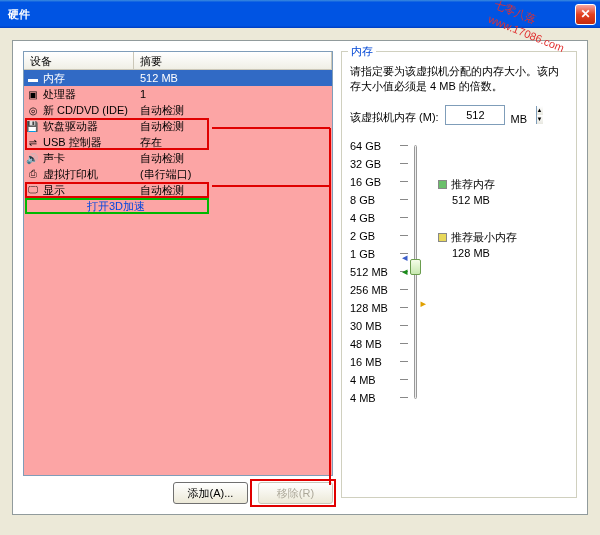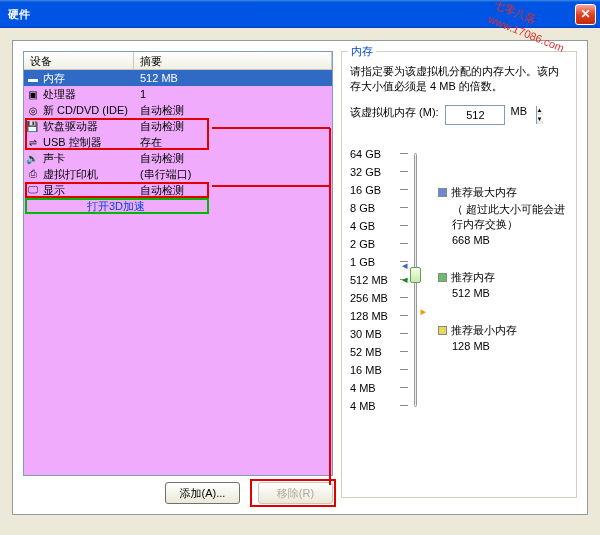--- a/index.html
+++ b/index.html
@@ -3,39 +3,39 @@
 <meta charset="utf-8">
 <style>
 * { margin: 0; padding: 0; box-sizing: border-box; font-family: "Microsoft YaHei", SimSun, Tahoma, sans-serif; font-size: 11px; }
 body { background: #ece9d8; width: 600px; height: 535px; overflow: hidden; }
 .titlebar { height: 28px; background: linear-gradient(to bottom, #3c8cde 0%, #0054e3 8%, #0054e3 92%, #003dc0 100%); display: flex; align-items: center; padding: 0 4px 0 8px; color: white; font-weight: bold; font-size: 13px; }
 .titlebar-text { flex: 1; }
 .close-btn { width: 21px; height: 21px; background: linear-gradient(to bottom, #f5a6a3, #e3401f 50%, #c42a0e); border: 1px solid #fff; border-radius: 3px; color: white; display: flex; align-items: center; justify-content: center; font-weight: bold; cursor: pointer; font-size: 12px; }
 .content { padding: 12px; height: 507px; display: flex; flex-direction: column; }
 .main-panel { background: #fff; border: 1px solid #919b9c; flex: 1; padding: 10px; display: flex; gap: 8px; }
 .left-panel { width: 310px; display: flex; flex-direction: column; }
-.device-list { flex: 1; border: 1px solid #7f9db9; background: #f0abfc; overflow: hidden; }
+.device-list { flex: 1; border: 1px solid #7f9db9; background: #fca5a5; overflow: hidden; }
 .list-header { display: flex; background: linear-gradient(to bottom, #fff, #f0efe6); border-bottom: 1px solid #cbc7b8; height: 18px; }
 .list-header > div { padding: 2px 6px; border-right: 1px solid #cbc7b8; font-size: 11px; }
 .col-device { width: 110px; }
 .col-summary { flex: 1; }
 .list-body { }
 .list-row { display: flex; height: 16px; align-items: center; }
 .list-row.selected { background: #316ac5; color: white; }
 .list-row .col-device { display: flex; align-items: center; gap: 3px; padding-left: 2px; }
 .list-row .col-summary { padding-left: 6px; }
 .icon { width: 14px; height: 14px; display: inline-flex; align-items: center; justify-content: center; font-size: 10px; }
-.btn-row { display: flex; justify-content: flex-end; gap: 18px; margin-top: 6px; }
+.btn-row { display: flex; justify-content: flex-end; gap: 10px; margin-top: 6px; }
 .btn { min-width: 75px; height: 22px; background: linear-gradient(to bottom, #fff, #ece9d8); border: 1px solid #707070; border-radius: 3px; padding: 0 10px; cursor: pointer; font-size: 11px; }
 .btn:disabled { color: #aca899; border-color: #c9c7ba; cursor: default; }
 .right-panel { flex: 1; display: flex; flex-direction: column; }
 .groupbox { border: 1px solid #d0d0bf; padding: 8px 8px 8px 8px; margin-bottom: 6px; position: relative; }
 .groupbox-title { position: absolute; top: -8px; left: 6px; background: #fff; padding: 0 3px; color: #0046d5; font-size: 11px; }
 .desc-text { font-size: 11px; margin: 4px 0 10px 0; line-height: 1.4; }
-.mem-input-row { display: flex; align-items: flex-start; gap: 6px; margin-bottom: 20px; }
+.mem-input-row { display: flex; align-items: flex-end; gap: 6px; margin-bottom: 12px; }
 .mem-input-row label { font-size: 11px; }
 .spin-input { width: 60px; height: 20px; border: 1px solid #7f9db9; display: flex; gap: 48px; }
 .spin-input input { border: none; width: 42px; text-align: right; padding-right: 3px; font-size: 11px; outline: none; }
 .spin-btns { width: 16px; display: flex; flex-direction: column; border-left: 1px solid #7f9db9; }
 .spin-btns > div { flex: 1; background: linear-gradient(to bottom, #fff, #e8e8e0); font-size: 6px; display: flex; align-items: center; justify-content: center; cursor: pointer; }
 .slider-area { display: flex; gap: 4px; margin-top: 6px; }
 .tick-labels { width: 46px; text-align: left; display: flex; flex-direction: column; font-size: 10px; }
 .tick-labels > div { height: 18px; line-height: 18px; }
 .slider-track { width: 28px; position: relative; display: flex; flex-direction: column; align-items: center; }
 .slider-track .tick { height: 18px; display: flex; align-items: center; width: 100%; }
@@ -164,21 +164,21 @@
               <div>32 GB </div>
               <div>16 GB </div>
               <div>8 GB </div>
               <div>4 GB </div>
               <div>2 GB </div>
               <div>1 GB </div>
               <div>512 MB </div>
               <div>256 MB </div>
               <div>128 MB </div>
               <div>30 MB </div>
-              <div>52 MB </div>
+              <div>48 MB </div>
               <div>16 MB </div>
               <div>4 MB </div>
               <div>4 MB </div>
             </div>
           <div class="slider-track" id="slider-track">
             <div class="track-line"></div>
             <div class="marker blue-left" style="top:114px;">◂</div>
             <div class="marker green-left" style="top:128px;">◂</div>
             <div class="thumb" style="top:122px;"></div>
             <div class="marker orange-right" style="top:160px;">▸</div>
@@ -192,25 +192,20 @@
               <div class="tick"></div>
               <div class="tick"></div>
               <div class="tick"></div>
               <div class="tick"></div>
               <div class="tick"></div>
               <div class="tick"></div>
               <div class="tick"></div>
               <div class="tick"></div>
             </div>
           <div class="legend">
-            <div class="legend-item">
-              <span class="legend-sq" style="background:#6a8ad8"></span><span>推荐最大内存</span>
-              <div class="legend-sub">（ 超过此大小可能会进行内存交换）</div>
-              <div class="legend-sub">668 MB</div>
-            </div>
             <div class="legend-item">
               <span class="legend-sq" style="background:#6abf6a"></span><span>推荐内存</span>
               <div class="legend-sub">512 MB</div>
             </div>
             <div class="legend-item">
               <span class="legend-sq" style="background:#e8d85a"></span><span>推荐最小内存</span>
               <div class="legend-sub">128 MB</div>
             </div>
           </div>
         </div>

